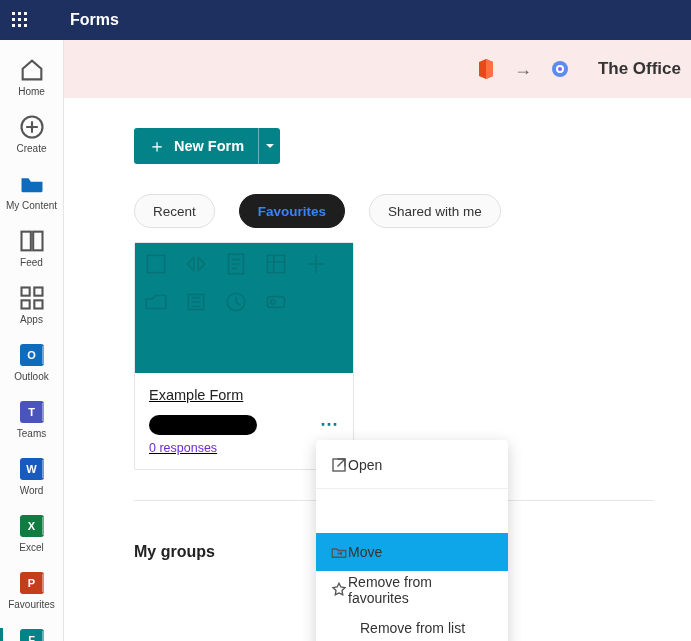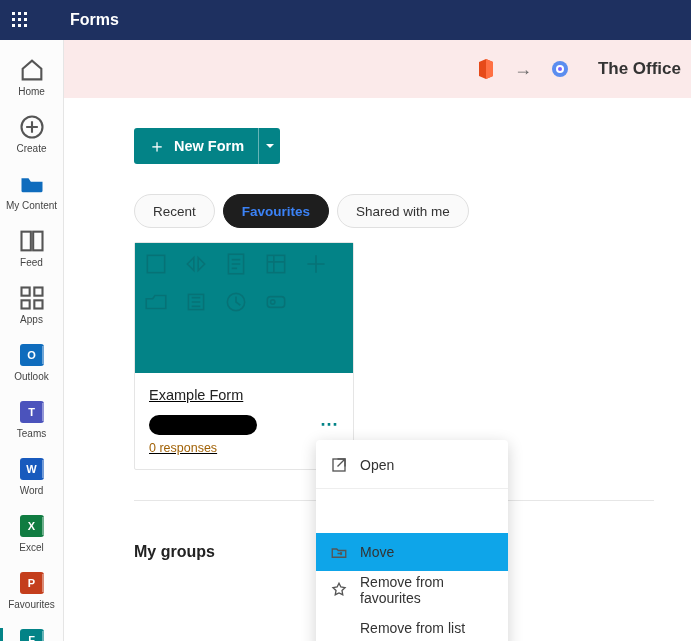--- a/index.html
+++ b/index.html
@@ -32,39 +32,39 @@
   .ppt { background: #c43e1c; }
   .forms-app { background: #038387; }
 
   .main { position: absolute; top: 98px; left: 64px; right: 0; bottom: 0; padding: 30px 0 0 70px; }
   .new-form-group { display: inline-flex; }
   .new-form { height: 36px; background: #038387; color: #fff; border: none; display: flex; align-items: center; padding: 0 14px; font-size: 14.5px; font-weight: 600; cursor: pointer; border-radius: 3px 0 0 3px; }
   .new-form .plus { font-size: 18px; margin-right: 8px; font-weight: 400; }
   .new-form-drop { width: 22px; height: 36px; background: #038387; border: none; border-left: 1px solid rgba(255,255,255,0.4); color: #fff; cursor: pointer; border-radius: 0 3px 3px 0; display:flex; align-items:center; justify-content:center; }
   .new-form-drop svg { width:10px; height:10px; fill:#fff; }
 
-  .filters { margin-top: 30px; display: flex; gap: 8px; }
+  .filters { margin-top: 30px; display: flex; gap: 24px; }
   .pill { height: 34px; padding: 0 18px; border-radius: 17px; border: 1px solid #e0e0e0; background: #fafafa; font-size: 13.5px; color: #333; cursor: pointer; display: flex; align-items: center; }
   .pill.active { background: #1e1e1e; color: #3b82f6; border-color: #1e1e1e; font-weight: 700; }
 
   .card { margin-top: 14px; width: 220px; border: 1px solid #e5e5e5; background: #fff; border-radius: 2px; }
   .card-thumb { height: 130px; background: #038387; display: flex; flex-wrap: wrap; align-content: flex-start; padding: 8px; gap: 12px 14px; }
   .thumb-icon { width: 26px; height: 26px; opacity: 0.35; }
   .thumb-icon svg { stroke: #0d5458; fill: none; stroke-width: 1.5; width:100%; height:100%; }
   .card-body { padding: 14px; position: relative; text-decoration: underline; }
   .card-title { font-size: 14.5px; font-weight: 400; color: #222; }
   .redact { width: 108px; height: 20px; background: #000; border-radius: 10px; margin: 12px 0 6px; }
-  .card-info { font-size: 12.5px; color: #a16207; }
+  .card-info { font-size: 12.5px; color: #6d28d9; }
   .card-more { position: absolute; right: 14px; top: 40px; color: #038387; font-size: 18px; letter-spacing: 1px; cursor: pointer; font-weight: 700; }
 
   .divider { margin-top: 30px; border-top: 1px solid #e6e6e6; width: 520px; }
   .groups-title { margin-top: 42px; font-size: 16px; font-weight: 600; color: #222; }
 
   .context-menu { position: absolute; top: 440px; left: 316px; width: 192px; background: #fff; border-radius: 4px; box-shadow: 0 4px 16px rgba(0,0,0,0.18); padding: 6px 0; z-index: 50; }
-  .menu-item { height: 38px; display: flex; align-items: center; padding: 0 14px; font-size: 14px; color: #333; cursor: pointer; gap: 12px; }
+  .menu-item { height: 38px; display: flex; align-items: center; padding: 0 14px; font-size: 14px; color: #333; cursor: pointer; }
   .menu-item.highlight { background: #0ea5e9; margin-top: 44px; }
   .menu-sep { height: 1px; background: #eee; margin: 4px 0; }
   .menu-icon { width: 18px; height: 18px; display:flex; align-items:center; justify-content:center; }
   .menu-icon svg { width:18px; height:18px; }
   .menu-item .ml { margin-left: 30px; }
 </style>
 </head>
 <body>
 
 <div class="topbar">

